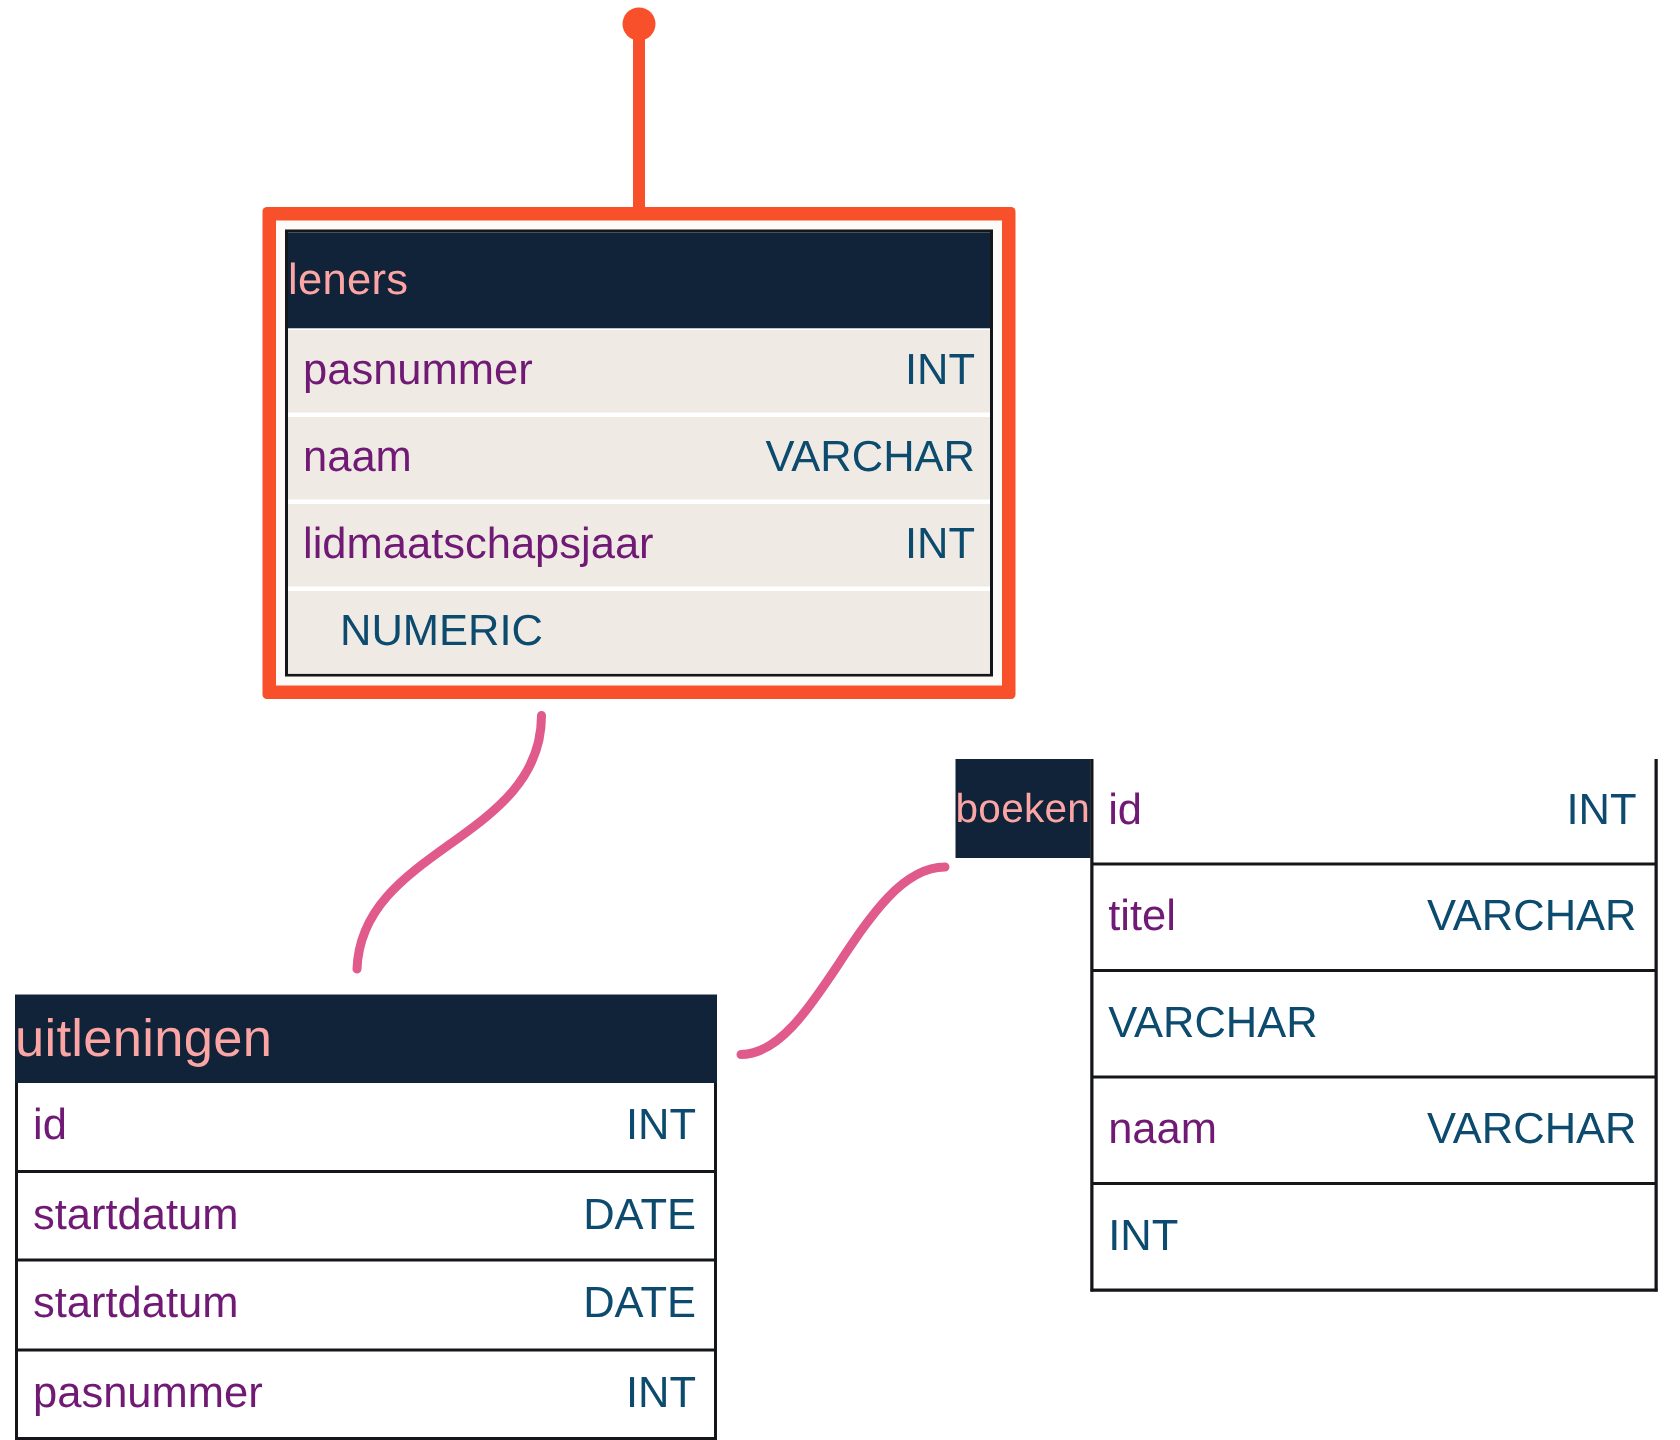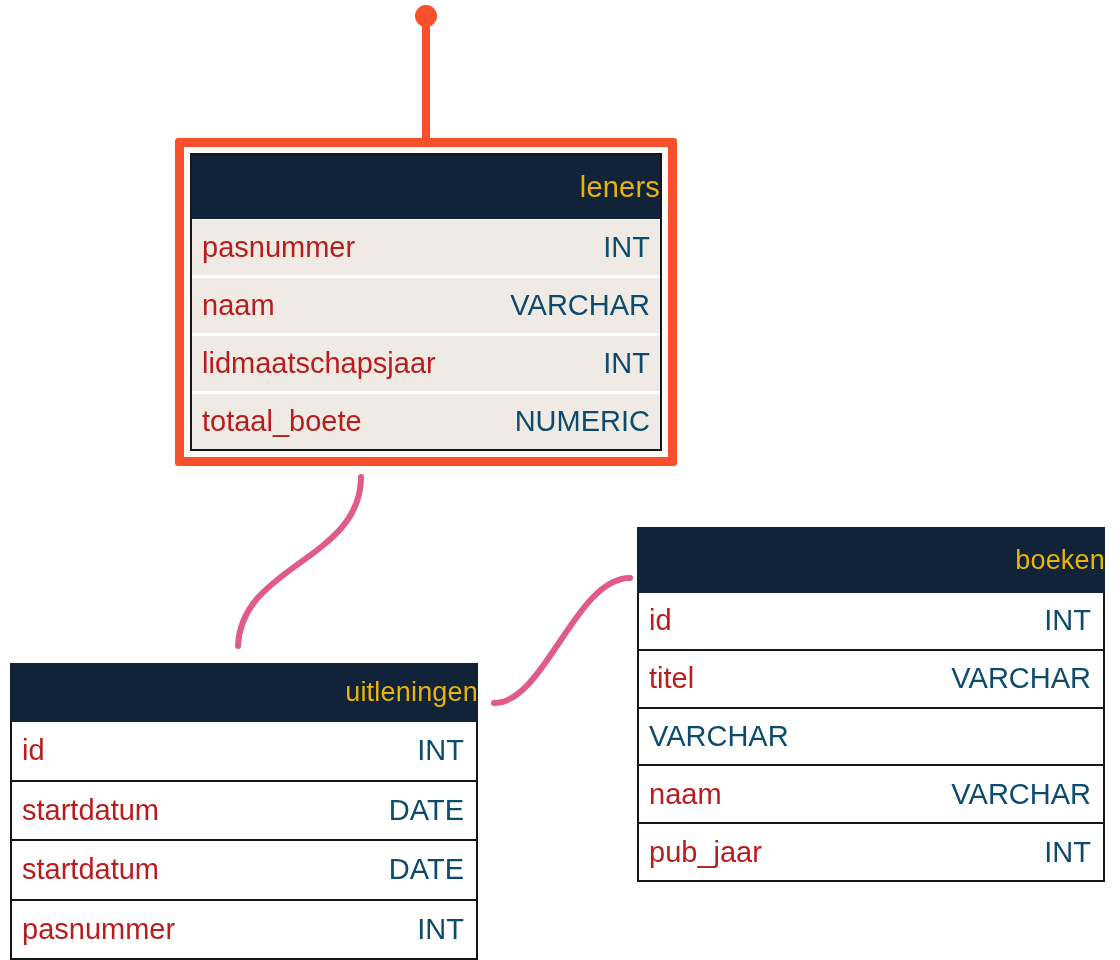--- a/index.html
+++ b/index.html
@@ -31,43 +31,43 @@
 
   
   .er-table {
     position: absolute;
     box-sizing: border-box;
     background: #ffffff;
   }
   .er-header {
     box-sizing: border-box;
     background: #102338;
-    color: #eab308;
+    color: #fca5a5;
     display: flex;
     align-items: center;
-    justify-content: flex-end;
+    justify-content: flex-start;
     font-weight: 400;
     letter-spacing: 0.2px;
   }
   .er-body {
     box-sizing: border-box;
     display: flex;
     flex-direction: column;
   }
   .er-row {
     box-sizing: border-box;
     display: flex;
     align-items: center;
     flex: 1 1 0;
     gap: 17px;
   }
   .er-col-name {
     flex: 1 1 auto;
     text-align: left;
-    color: #b91c1c;
+    color: #701a75;
     white-space: nowrap;
     overflow: hidden;
   }
   .er-col-type {
     flex: 0 0 auto;
     text-align: right;
     color: #0c4a6e;
     white-space: nowrap;
   }
 
@@ -129,43 +129,43 @@
     left: 10px;
     top: 663px;
     width: 468px;
     height: 297px;
     display: flex;
     flex-direction: column;
   }
   #table-uitleningen .er-header {
     height: 59px;
     flex: 0 0 59px;
-    font-size: 27px;
+    font-size: 35px;
   }
   #table-uitleningen .er-body {
     flex: 1 1 auto;
     border: 2px solid #14161a;
     border-top: none;
     background: #14161a;
     gap: 2px;
   }
   #table-uitleningen .er-row {
     background: #ffffff;
     font-size: 29px;
     padding: 0 12px 0 10px;
   }
 
   
   #table-boeken {
     left: 637px;
-    top: 527px;
+    top: 506px;
     width: 468px;
     height: 355px;
     display: flex;
-    flex-direction: column;
+    flex-direction: row;
   }
   #table-boeken .er-header {
     height: 66px;
     flex: 0 0 66px;
     font-size: 27px;
   }
   #table-boeken .er-body {
     flex: 1 1 auto;
     border: 2px solid #14161a;
     border-top: none;
@@ -212,21 +212,20 @@
             <span class="er-col-name">naam</span>
             <span class="er-col-type">VARCHAR</span>
           </div>
 
           <div class="er-row">
             <span class="er-col-name">lidmaatschapsjaar</span>
             <span class="er-col-type">INT</span>
           </div>
 
           <div class="er-row">
-            <span class="er-col-name">totaal_boete</span>
             <span class="er-col-type">NUMERIC</span>
           </div>
 
         </div>
       </div>
     </div>
   </div>
 
   <div class="er-table" id="table-uitleningen">
 
@@ -280,20 +279,19 @@
       <div class="er-row">
         <span class="er-col-type">VARCHAR</span>
       </div>
 
       <div class="er-row">
         <span class="er-col-name">naam</span>
         <span class="er-col-type">VARCHAR</span>
       </div>
 
       <div class="er-row">
-        <span class="er-col-name">pub_jaar</span>
         <span class="er-col-type">INT</span>
       </div>
 
     </div>
   </div>
 
 </div>
 
 </body></html>

